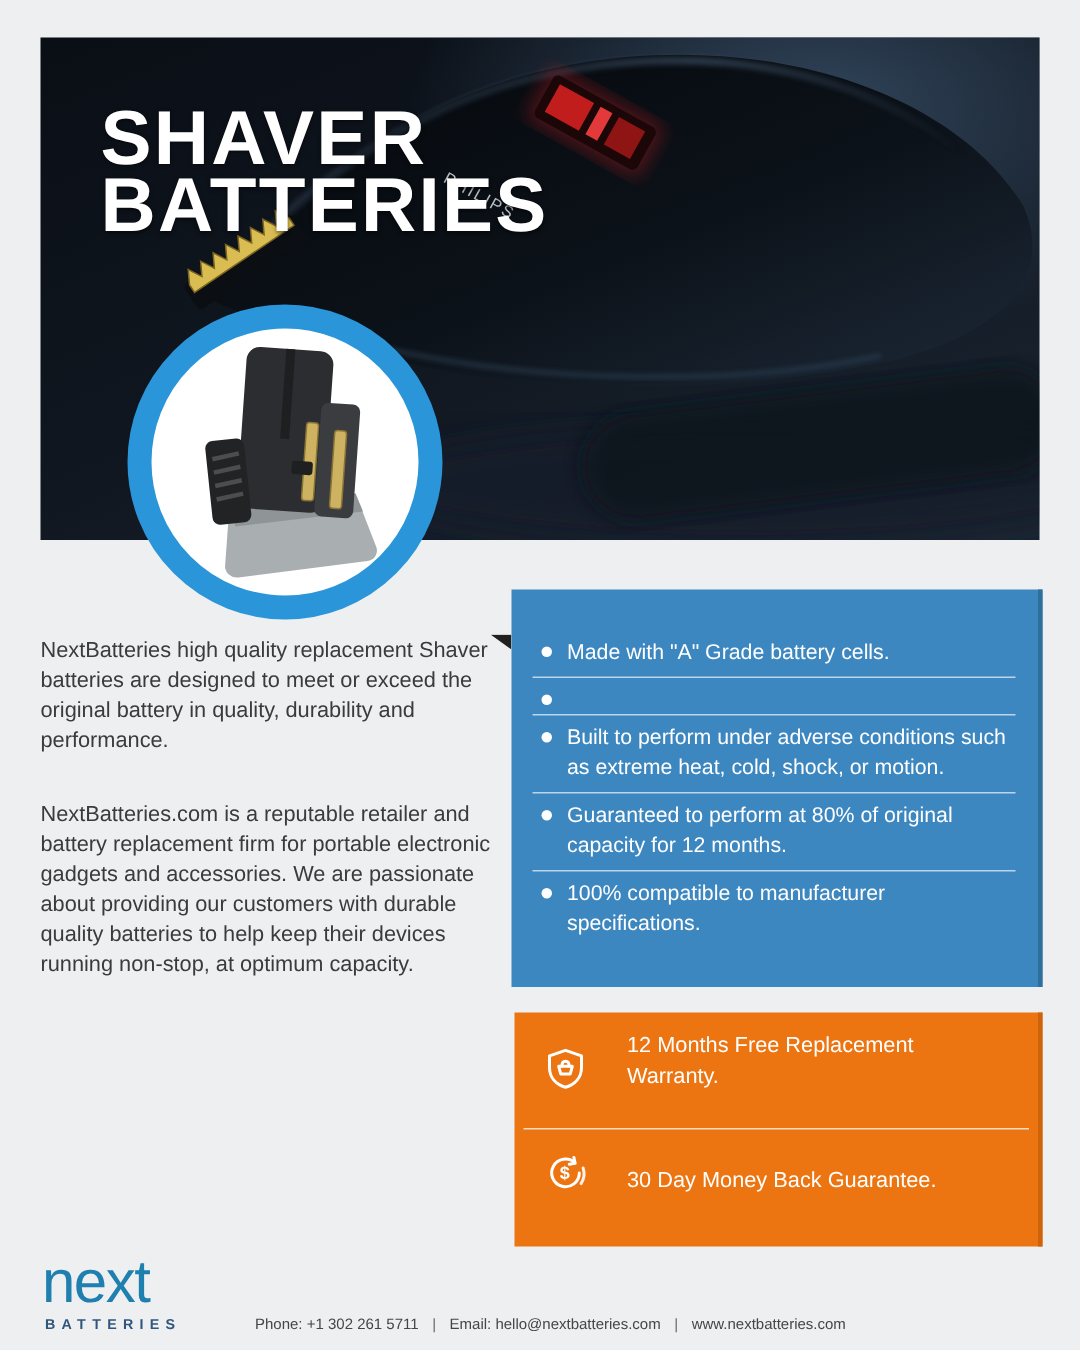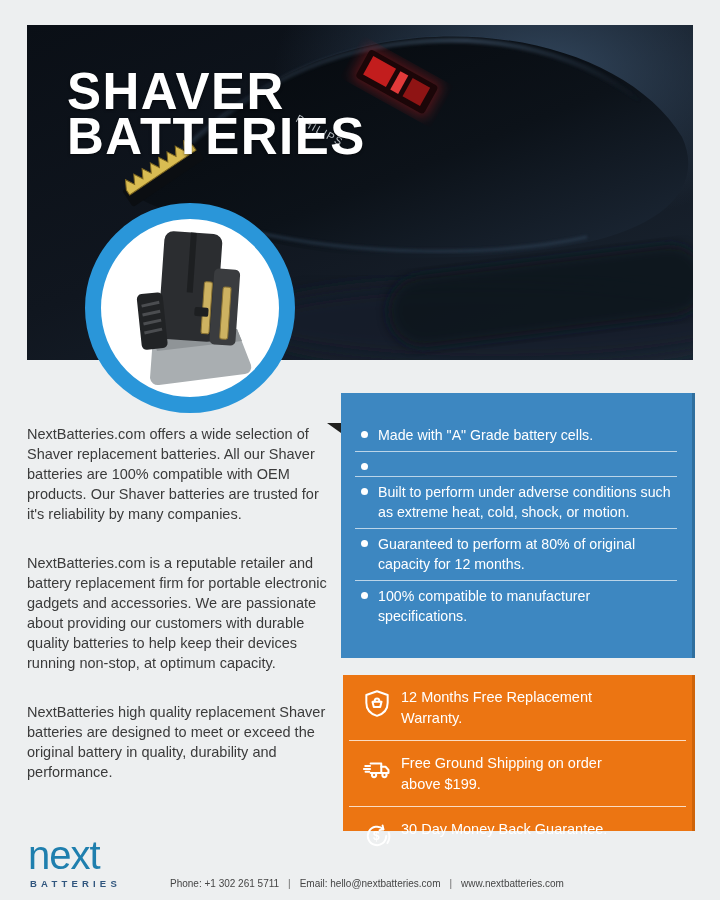--- a/index.html
+++ b/index.html
@@ -76,22 +76,22 @@
     clip-path:polygon(0 0,100% 0,100% 100%);
   }
 
   
   .orange-box{
     position:absolute;left:343px;top:675px;width:352px;height:156px;
     background:#ec7512;border-right:3px solid #cf6309;
     box-sizing:border-box;padding:0 6px;
   }
   .g-row{
-    display:flex;align-items:flex-start;gap:8px;
-    padding:12px 4px 11px 12px;
+    display:flex;align-items:flex-end;gap:25px;
+    padding:12px 4px 23px 12px;
     border-bottom:1px solid rgba(255,255,255,.75);
   }
   .g-row:last-child{border-bottom:none;}
   .g-icon{flex:none;width:32px;height:32px;margin-top:1px;}
   .g-icon svg{width:32px;height:32px;stroke:#ffffff;fill:none;stroke-width:1.5;stroke-linecap:round;stroke-linejoin:round;}
   .g-text{color:#ffffff;font-size:14.5px;line-height:21px;max-width:238px;}
 
   
   .footer-logo{position:absolute;left:28px;top:835px;width:120px;}
   .logo-next{
@@ -193,23 +193,22 @@
         <rect x="38" y="74" width="26" height="56" rx="5" fill="#212325"></rect>
         <line x1="42" y1="86" x2="60" y2="84" stroke="#4b4d50" stroke-width="3"></line>
         <line x1="42" y1="95" x2="60" y2="93" stroke="#4b4d50" stroke-width="3"></line>
         <line x1="42" y1="104" x2="60" y2="102" stroke="#4b4d50" stroke-width="3"></line>
         <line x1="42" y1="113" x2="60" y2="111" stroke="#4b4d50" stroke-width="3"></line>
       </g>
     </svg>
   </div>
 
   <div class="intro">
-    <p>NextBatteries.com offers a wide selection of Shaver replacement batteries. All our Shaver batteries are 100% compatible with OEM products. Our Shaver batteries are trusted for it's reliability by many companies.</p>
+    <p>NextBatteries high quality replacement Shaver batteries are designed to meet or exceed the original battery in quality, durability and performance.</p>
     <p>NextBatteries.com is a reputable retailer and battery replacement firm for portable electronic gadgets and accessories. We are passionate about providing our customers with durable quality batteries to help keep their devices running non-stop, at optimum capacity.</p>
-    <p>NextBatteries high quality replacement Shaver batteries are designed to meet or exceed the original battery in quality, durability and performance.</p>
   </div>
 
   <div class="features-box">
     <div class="feature-item">
       <span class="bullet"></span>
       <span>Made with "A" Grade battery cells.</span>
     </div>
     <div class="feature-item">
       <span class="bullet"></span>
     </div>
@@ -235,32 +234,20 @@
           <path d="M12 2.4 L20 5.2 V11 c0 4.9 -3.2 8.4 -8 9.9 C7.2 19.4 4 15.9 4 11 V5.2 Z"></path>
           <path d="M8.6 10.4 h6.8 l-1 3.8 h-4.8 Z"></path>
           <path d="M10.2 10.2 c0 -1.5 .8 -2.3 1.8 -2.3 s1.8 .8 1.8 2.3"></path>
         </svg>
       </span>
       <span class="g-text">12 Months Free Replacement Warranty.</span>
     </div>
     <div class="g-row">
       <span class="g-icon">
         <svg viewBox="0 0 24 24">
-          <path d="M7.2 7.2 h8 v7 h-8"></path>
-          <path d="M15.2 9.6 h3.2 l2.2 2.4 v2.2 h-5.4"></path>
-          <circle cx="9.8" cy="15.8" r="1.6"></circle>
-          <circle cx="17.6" cy="15.8" r="1.6"></circle>
-          <path d="M3.2 9 h3.6 M2.2 11.2 h4.6 M3.4 13.4 h2.8"></path>
-        </svg>
-      </span>
-      <span class="g-text">Free Ground Shipping on order above $199.</span>
-    </div>
-    <div class="g-row">
-      <span class="g-icon">
-        <svg viewBox="0 0 24 24">
           <path d="M18.9 12 a6.9 6.9 0 1 1 -2.2 -5.1"></path>
           <path d="M16.2 4.2 l.6 2.9 -2.9 .5"></path>
           <path d="M20.8 9.5 a9 9 0 0 1 -1 7.8" opacity="0.9"></path>
           <text x="11.6" y="15.2" font-size="9" fill="#ffffff" stroke="none" text-anchor="middle" font-family="Liberation Sans, sans-serif" font-weight="bold">$</text>
         </svg>
       </span>
       <span class="g-text">30 Day Money Back Guarantee.</span>
     </div>
   </div>
 

